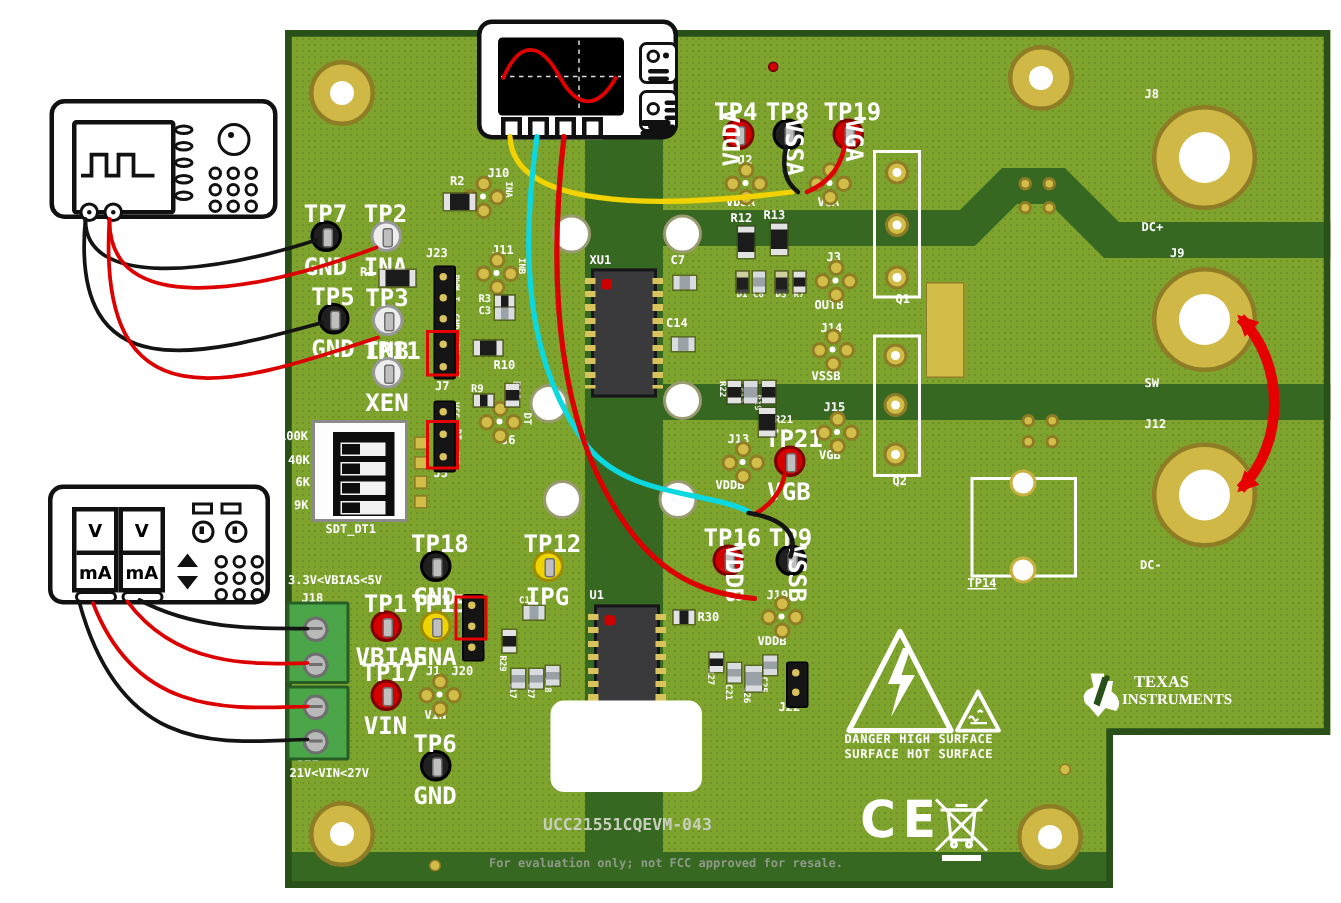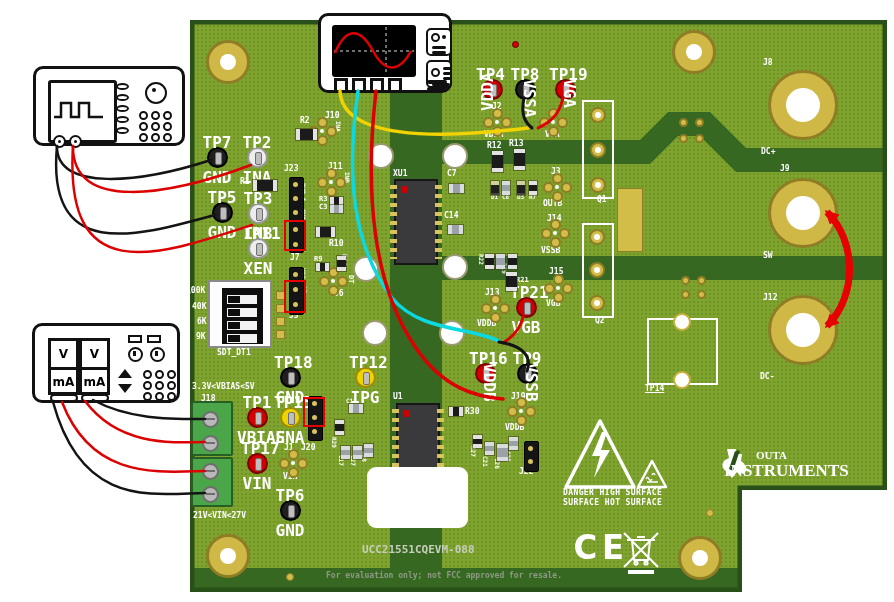--- a/index.html
+++ b/index.html
@@ -135,21 +135,21 @@
       <div class="sk" style="left: 516px; top: 277px; font-size: 7px;">R21</div>
       <div class="sk" style="left: 485px; top: 289px; font-size: 8px;">J13</div>
       <div class="sk" style="left: 477px; top: 320px; font-size: 8px;">VDDB</div>
       <div class="sk" style="left: 597px; top: 196px; font-size: 8px;">Q1</div>
       <div class="sk" style="left: 595px; top: 317px; font-size: 8px;">Q2</div>
       <div class="sk" style="left: 645px; top: 385px; font-size: 8px; text-decoration: underline;">TP14</div>
       <div class="sk" style="left: 763px; top: 59px; font-size: 8px;">J8</div>
       <div class="sk" style="left: 761px; top: 148px; font-size: 8px;">DC+</div>
       <div class="sk" style="left: 764px; top: 165px; font-size: 8px; margin-left: 16px;">J9</div>
       <div class="sk" style="left: 763px; top: 252px; font-size: 8px;">SW</div>
-      <div class="sk" style="left: 763px; top: 294px; font-size: 8px;">J12</div>
+      <div class="sk" style="left: 763px; top: 279px; font-size: 8px;">J12</div>
       <div class="sk" style="left: 760px; top: 373px; font-size: 8px;">DC-</div>
       <div class="sk" style="left: 393px; top: 393px; font-size: 8px;">U1</div>
       <div class="sk" style="left: 465px; top: 408px; font-size: 8px;">R30</div>
       <div class="sk" style="left: 511px; top: 393px; font-size: 8px;">J19</div>
       <div class="sk" style="left: 505px; top: 424px; font-size: 8px;">VDDB</div>
       <div class="sk" style="left: 519px; top: 468px; font-size: 8px;">J22</div>
       <div class="sk" style="left: 346px; top: 398px; font-size: 6px;">C11</div>
       <div class="sk" style="left: 337px; top: 437px; font-size: 6px; transform: rotate(90deg);">R29</div>
       <div class="sk" style="left: 344px; top: 455px; font-size: 6px; transform: rotate(90deg);">C17</div>
       <div class="sk" style="left: 356px; top: 455px; font-size: 6px; transform: rotate(90deg);">C27</div>
@@ -470,25 +470,25 @@
       <path d="M628,572 h26" stroke-width="4"></path>
     </g>
 
     <g fill="#fff">
       <path d="M727,449 h9 v5 h6 l-1,7 c5,3 7,9 3,13 l-7,-2 l-5,6 l-6,-7 c-4,-2 -5,-8 -1,-11 l4,-2 Z"></path>
       <path d="M735,451 l4,2 l-6,18 l-4,-2 Z" fill="#2a5019"></path>
       <circle cx="738" cy="452" r="1.8" fill="#2a5019"></circle>
     </g>
   </svg>
 
-  <span class="ti-word" style="left:756px;top:450px;font-size:11px">OUTA</span>
-  <span class="ti-word" style="left:724px;top:462px;font-size:17px">INSTRUMENTS</span>
+  <span class="ti-word" style="left:756px;top:450px;font-size:11px">TEXAS</span>
+  <span class="ti-word" style="left:748px;top:462px;font-size:10px">INSTRUMENTS</span>
   <span class="warn-text" style="left:563px;top:489px">DANGER HIGH SURFACE</span>
   <span class="warn-text" style="left:563px;top:499px">SURFACE HOT SURFACE</span>
-  <span class="pn-text">UCC21551CQEVM-088</span>
+  <span class="pn-text">UCC21551CQEVM-043</span>
   <span class="disc-text">For evaluation only; not FCC approved for resale.</span>
   <span class="ce-text">CE</span>
 
   <div class="inst" style="left:318px;top:13px;width:134px;height:80px">
     <div class="screen" style="left:11px;top:9px;width:84px;height:52px">
       <svg width="84" height="52">
         <path d="M2,26 H82" stroke="#ddd" stroke-width="1" stroke-dasharray="3,3"></path>
         <path d="M54,2 V50" stroke="#ddd" stroke-width="1" stroke-dasharray="3,3"></path>
         <path d="M3,28 C14,2 28,2 41,26 C53,48 67,48 79,26" stroke="#e00000" stroke-width="2.5" fill="none"></path>
       </svg>

